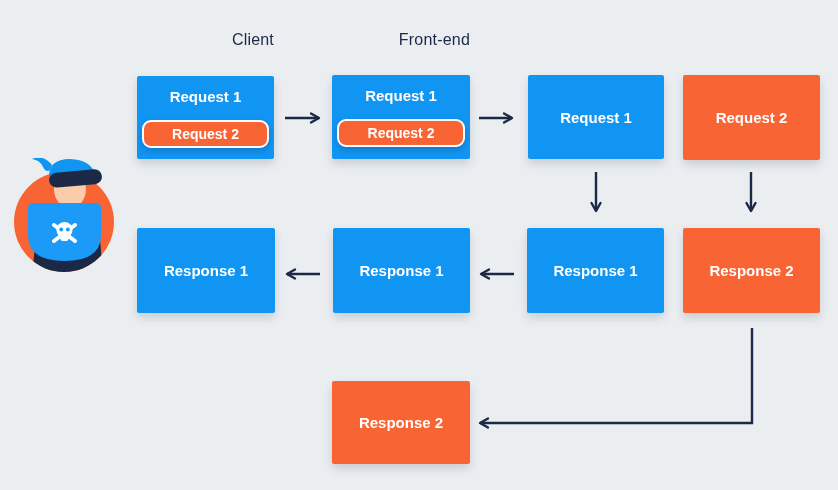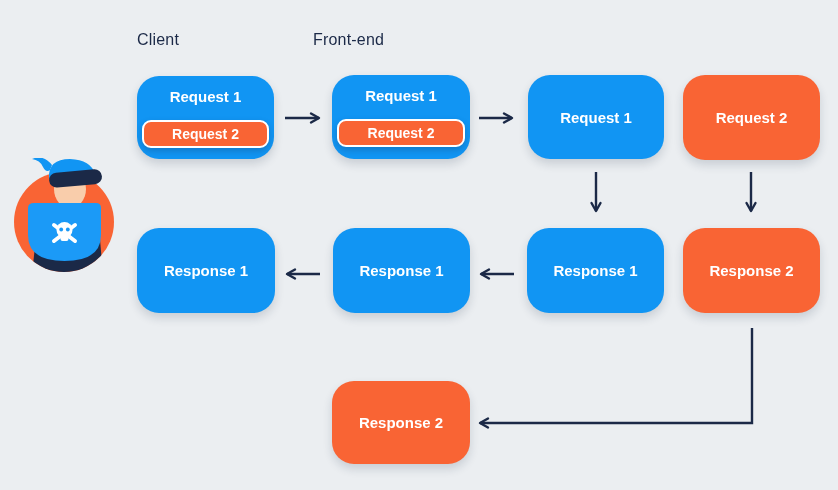--- a/index.html
+++ b/index.html
@@ -2,25 +2,25 @@
 <html><head>
 <meta charset="utf-8">
 <style>
   html,body { margin:0; padding:0; }
   .canvas {
     position:relative; width:838px; height:490px;
     background:#ebeef1; overflow:hidden;
     font-family:"Liberation Sans", sans-serif;
   }
   .col-label {
-    position:absolute; top:31px; text-align:left;
+    position:absolute; top:31px; text-align:right;
     color:#1b2947; font-size:16px; font-weight:500; letter-spacing:.2px;
   }
   .node {
-    position:absolute; border-radius:22px; color:#fff;
+    position:absolute; border-radius:2px; color:#fff;
     font-weight:bold; font-size:15px;
     display:flex; align-items:center; justify-content:center;
     box-shadow:0 5px 10px rgba(27,41,71,0.16);
   }
   .blue   { background:#1195f3; }
   .orange { background:#f96434; }
   .stack  { justify-content:flex-start; flex-direction:column; }
   .stack .outer-label { margin-top:12px; }
   .nested {
     position:absolute; left:5px; right:5px; top:44px; height:24px;
@@ -31,21 +31,21 @@
   }
   .edges-overlay { position:absolute; left:0; top:0; pointer-events:none; }
   .avatar { position:absolute; left:12px; top:158px; width:104px; height:116px; }
 </style>
 </head>
 <body>
 
 <div class="canvas">
 
   <div class="col-label" style="left:137px; width:137px;">Client</div>
-  <div class="col-label" style="left:313px; width:137px;">Front-end</div>
+  <div class="col-label" style="left:333px; width:137px;">Front-end</div>
 
   <div class="node blue stack" style="left:137px; top:76px; width:137px; height:83px;">
     <span class="outer-label">Request 1</span>
     <span class="nested">Request 2</span>
   </div>
 
   <div class="node blue stack" style="left:332px; top:75px; width:138px; height:84px;">
     <span class="outer-label">Request 1</span>
     <span class="nested">Request 2</span>
   </div>

